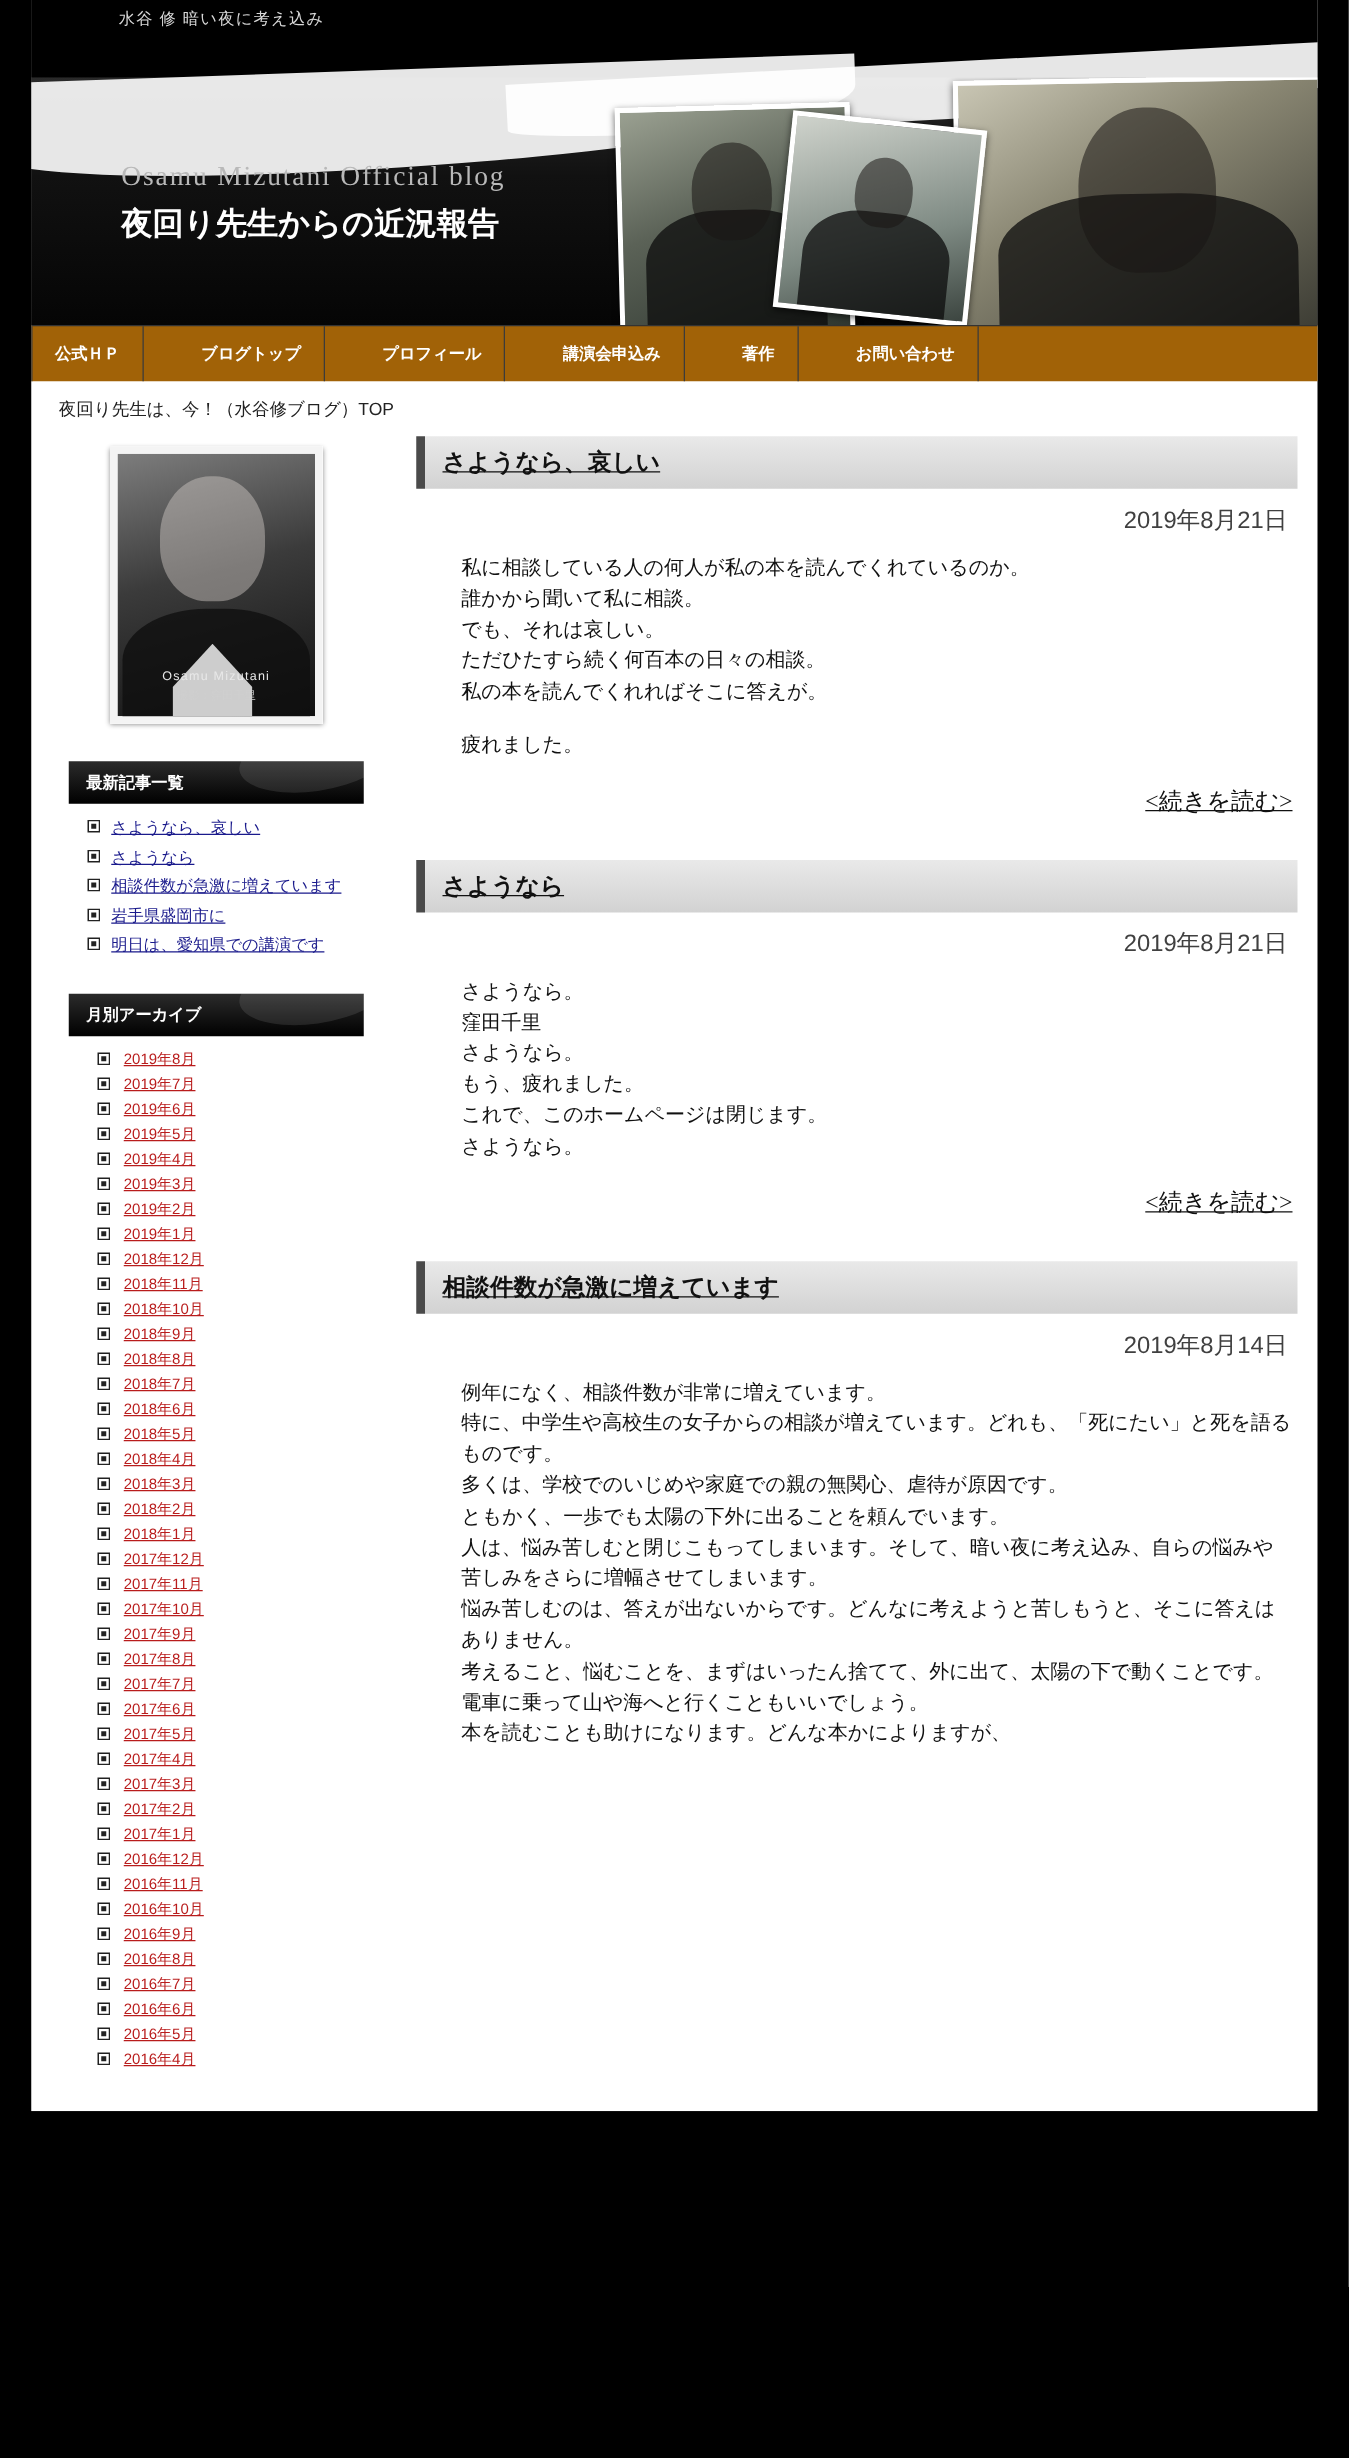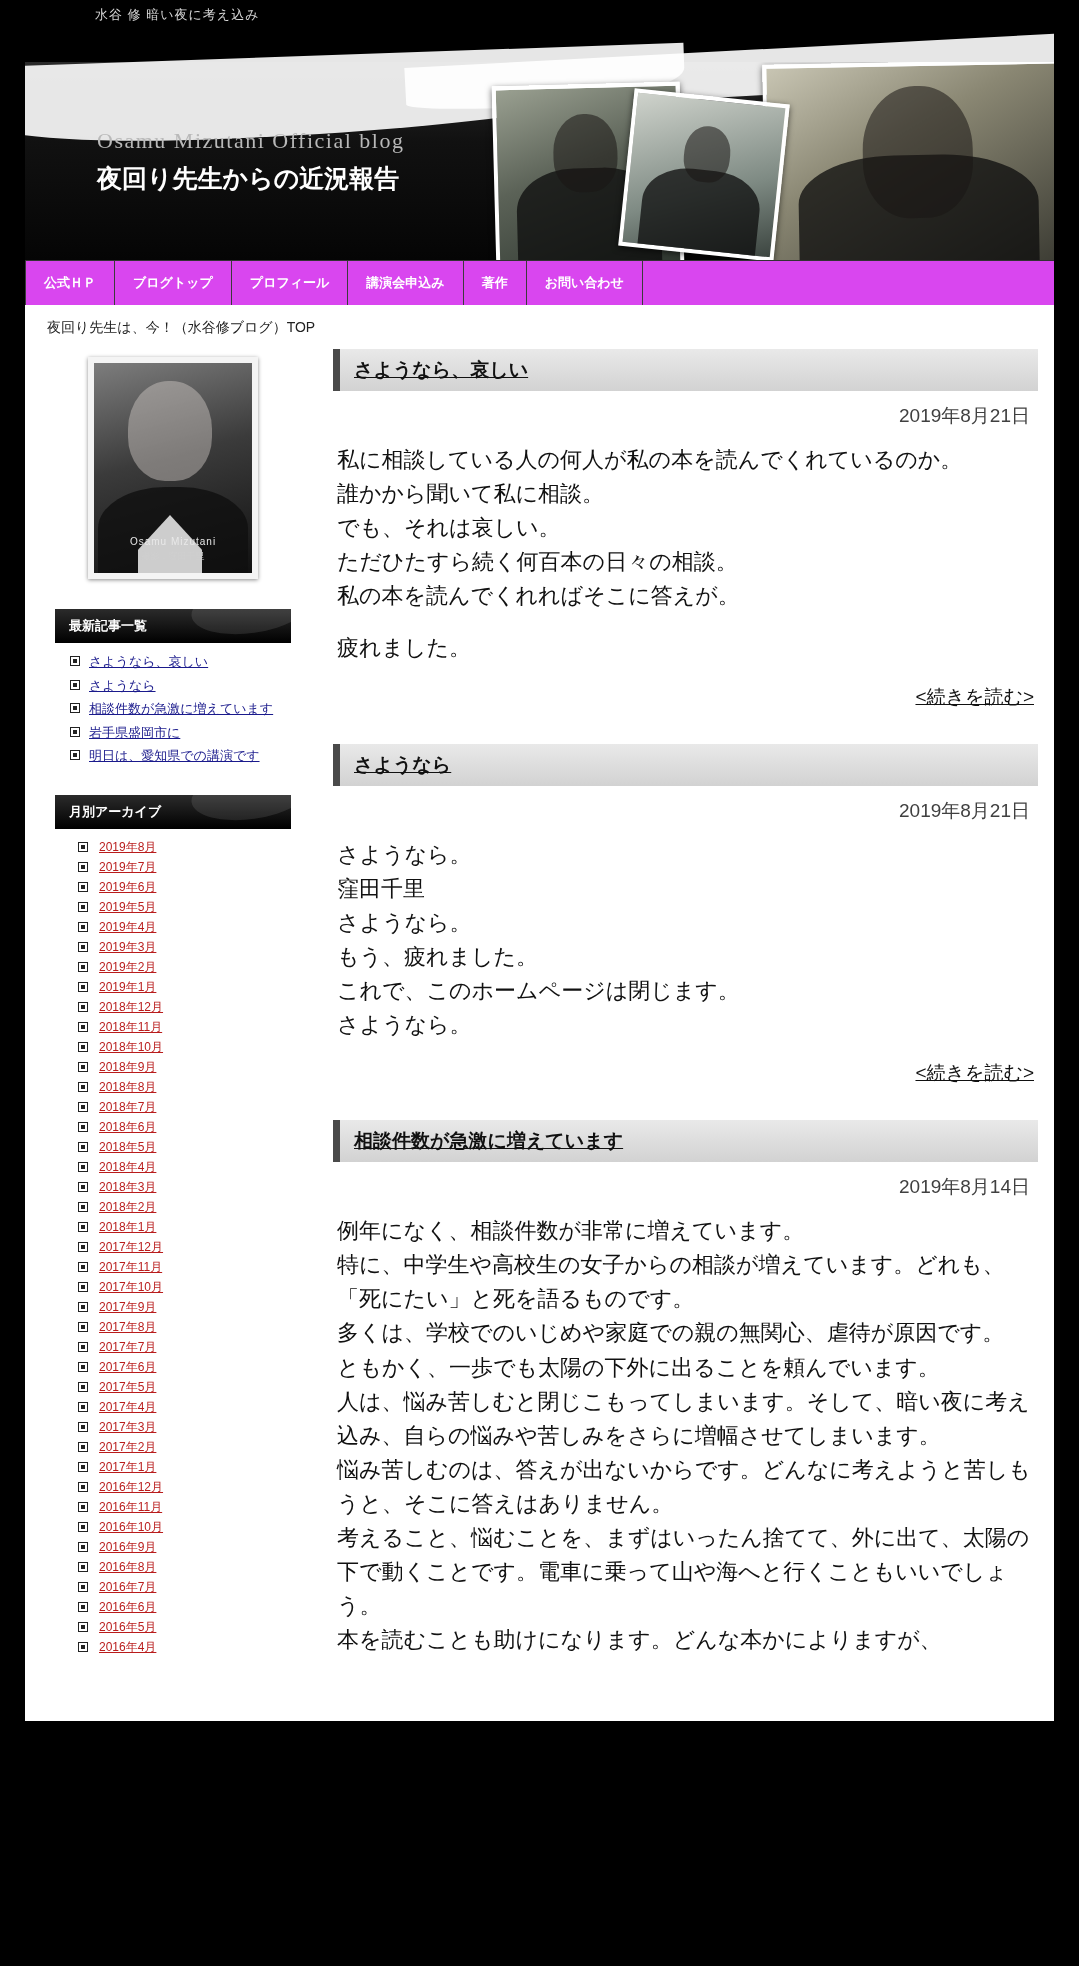--- a/index.html
+++ b/index.html
@@ -115,23 +115,24 @@
     position:absolute;
     bottom:-10px;left:10%;
     width:80%;height:60%;
     background:rgba(12,12,12,.75);
     border-radius:40% 40% 0 0;
   }
 
   
   .nav{
     display:flex;
-    background:#d946ef;
+    background:#a16207;
     border-top:1px solid #333;
     height:44px;
+    gap:28px;
   }
   .nav a{
     display:flex;align-items:center;justify-content:center;
     color:#fff;text-decoration:none;
     font-size:13px;font-weight:bold;
     padding:0 18px;
     border-right:1px solid #3b3b3b;
     white-space:nowrap;
   }
   .nav a:first-child{border-left:1px solid #3b3b3b;}
@@ -273,30 +274,32 @@
     text-decoration:underline;
     font-family:"Liberation Serif", serif;
   }
   .post-date{
     text-align:right;
     font-size:19px;
     color:#404040;
     margin:12px 8px 14px 0;
   }
   .post-body{
-    font-size:22px;
+    font-size:16px;
     line-height:1.55;
     color:#111;
     padding:0 4px;
+    margin-left:32px;
   }
   .post-body p{ margin:0 0 18px 0; }
   .readmore{
     text-align:right;
     margin-top:4px;
     padding-right:4px;
+    font-family:Liberation Serif, serif;
   }
   .readmore a{
     color:#111;
     font-size:19px;
     text-decoration:underline;
   }
 </style>
 </head>
 <body>
 

